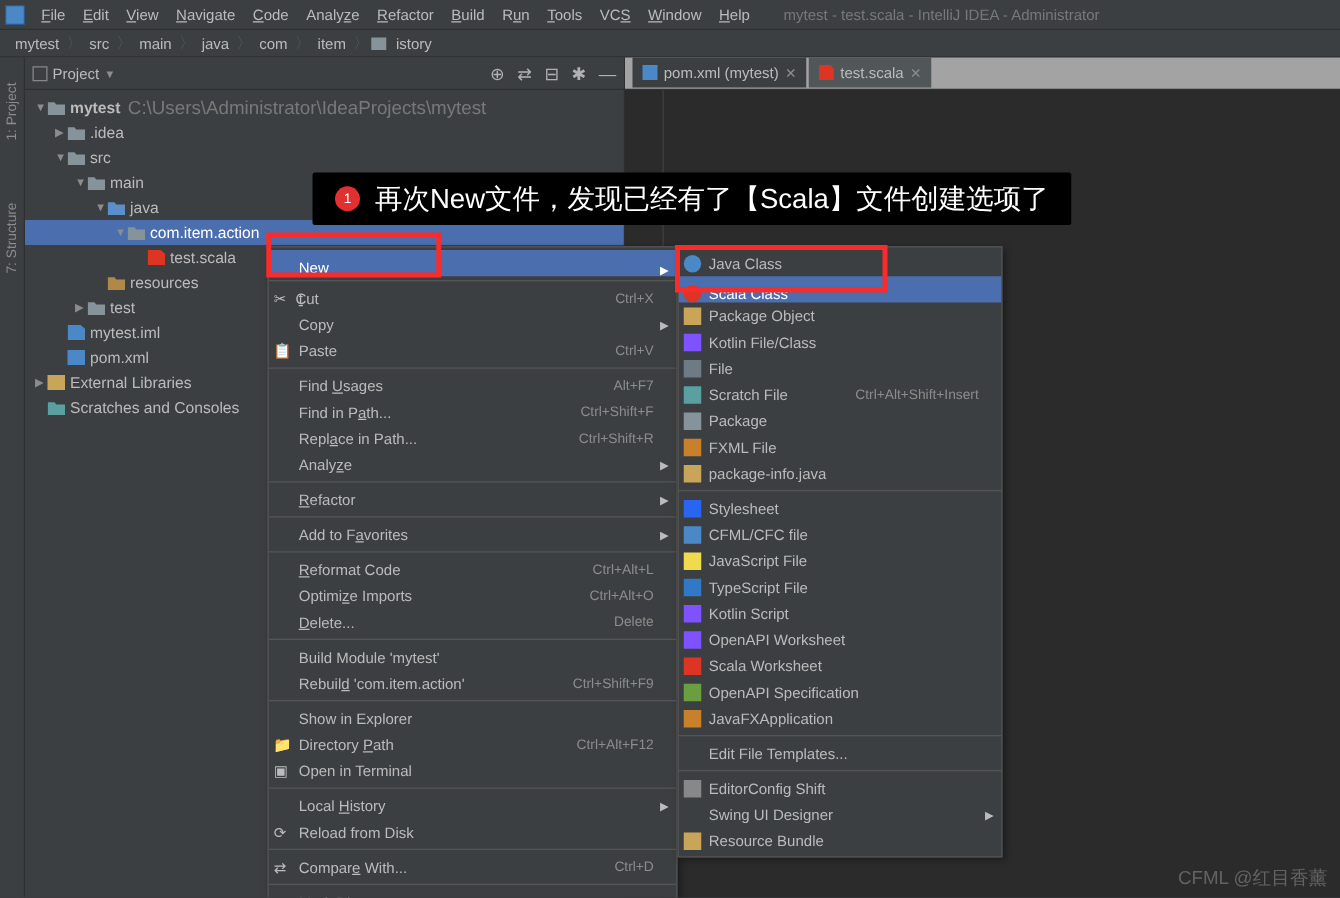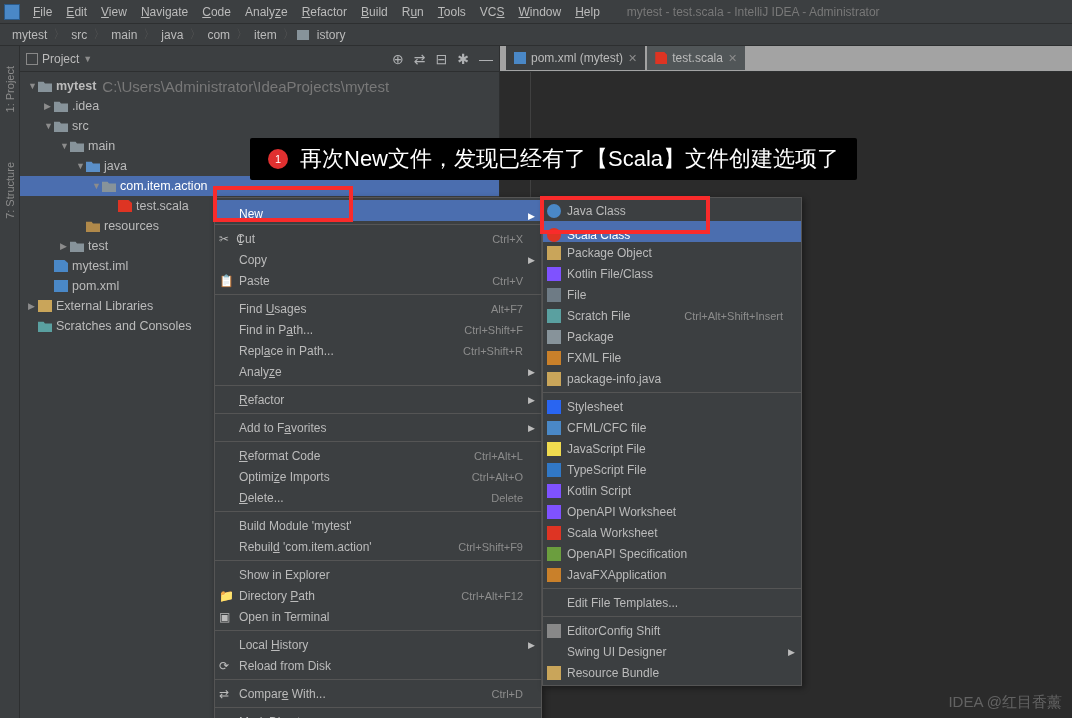--- a/index.html
+++ b/index.html
@@ -410,13 +410,13 @@
 </div>
 
 <div class="highlight-red hl1"></div>
 <div class="highlight-red hl2"></div>
 
 <div class="annotation">
   <span class="badge">1</span>
   <span>再次New文件，发现已经有了【Scala】文件创建选项了</span>
 </div>
 
-<div class="watermark">IDEA @红目香薰</div>
+<div class="watermark">CFML @红目香薰</div>
 
 </body></html>

